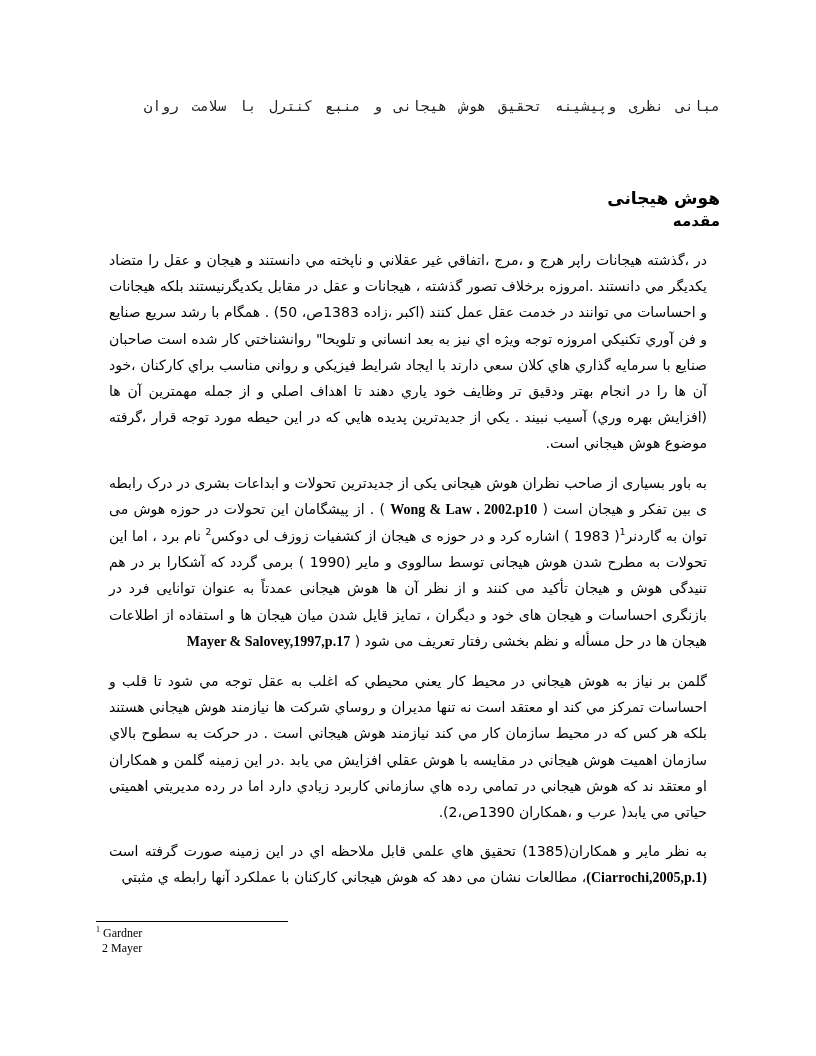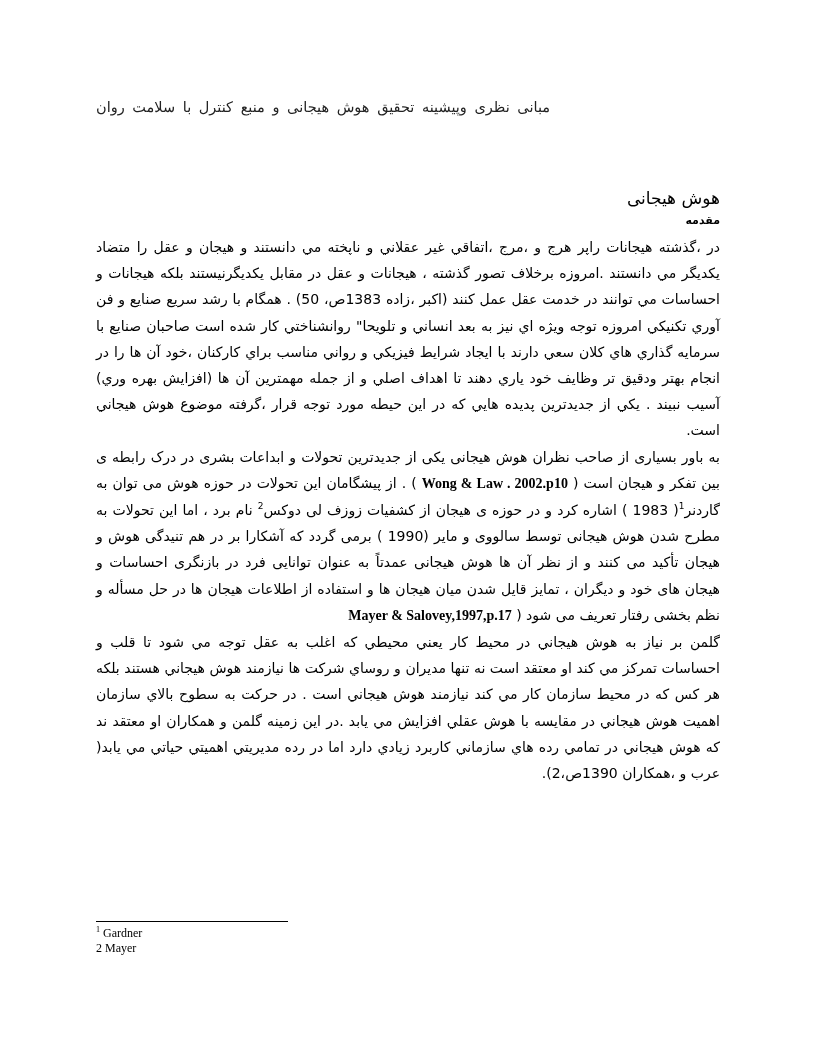--- a/index.html
+++ b/index.html
@@ -20,64 +20,64 @@
       top: 0;
       width: 624px;
       height: 1056px;
     }
     .doc-title {
       position: absolute;
       top: 96px;
       left: 0;
       width: 624px;
       direction: rtl;
-      text-align: left;
-      font-family: Liberation Serif, serif;
+      text-align: right;
+      font-family: Liberation Mono, monospace;
       font-size: 14.5px;
       line-height: 22px;
       letter-spacing: 1.5px;
       color: #222222;
       word-spacing: 4px;
     }
     .section-heading {
       position: absolute;
       top: 186px;
       right: 0;
       direction: rtl;
       text-align: right;
       font-family: "DejaVu Sans", sans-serif;
-      font-weight: normal;
+      font-weight: bold;
       font-size: 17px;
       line-height: 24px;
     }
     .sub-heading {
       position: absolute;
       top: 211px;
       right: 0;
       direction: rtl;
       text-align: left;
       font-family: "DejaVu Sans", sans-serif;
       font-weight: bold;
-      font-size: 11px;
+      font-size: 15px;
       line-height: 20px;
     }
     .body {
       position: absolute;
       top: 234px;
       left: 0;
       width: 624px;
       direction: rtl;
       text-align: justify;
       text-align-last: right;
       font-family: "DejaVu Sans", sans-serif;
       font-size: 14px;
       line-height: 26.2px;
     }
     .body p {
-      margin: 0;
+      margin: 13px;
     }
     .latin {
       font-family: "Liberation Serif", serif;
       font-size: 14px;
       unicode-bidi: embed;
       font-weight: bold;
     }
     sup {
       font-size: 9px;
       line-height: 0;
@@ -88,21 +88,21 @@
       left: 0;
       width: 192px;
       height: 0;
       border-top: 1px solid #000000;
     }
     .footnotes {
       position: absolute;
       top: 926px;
       left: 0;
       direction: ltr;
-      text-align: left;
+      text-align: right;
       font-family: "Liberation Serif", serif;
       font-size: 12px;
       line-height: 15px;
     }
     .footnotes div sup {
       font-size: 8px;
     }
   </style>
 </head>
 <body>
@@ -116,20 +116,21 @@
   <div class="sub-heading">مقدمه</div>
 
   <div class="body">
     <p>در ،گذشته هيجانات راپر هرج و ،مرج ،اتفاقي غير عقلاني و ناپخته مي دانستند و هيجان و عقل را متضاد يكديگر مي دانستند .امروزه برخلاف تصور گذشته ، هيجانات و عقل در مقابل يكديگرنيستند بلكه هيجانات و احساسات مي توانند در خدمت عقل عمل كنند (اكبر ،زاده 1383ص، 50) . همگام با رشد سريع صنايع و فن آوري تكنيكي امروزه توجه ويژه اي نيز به بعد انساني و تلويحا" روانشناختي كار شده است صاحبان صنايع با سرمايه گذاري هاي كلان سعي دارند با ايجاد شرايط فيزيكي و رواني مناسب براي كاركنان ،خود آن ها را در انجام بهتر ودقيق تر وظايف خود ياري دهند تا اهداف اصلي و از جمله مهمترين آن ها (افزايش بهره وري) آسيب نبيند . يكي از جديدترين پديده هايي كه در اين حيطه مورد توجه قرار ،گرفته موضوع هوش هيجاني است.</p>
 
     <p><span>به باور بسیاری از صاحب نظران هوش هیجانی یکی از جدیدترین تحولات و ابداعات بشری در درک رابطه ی بین تفکر و هیجان است (</span> <span class="latin" dir="ltr">Wong &amp; Law . 2002.p10</span> <span>) . از پیشگامان این تحولات در حوزه هوش می توان به گاردنر</span><sup>1</sup><span>( 1983 ) اشاره کرد و در حوزه ی هیجان از کشفیات زوزف لی دوکس</span><sup>2</sup><span> نام برد ، اما این تحولات به مطرح شدن هوش هیجانی توسط سالووی و مایر (1990 ) برمی گردد که آشکارا بر در هم تنیدگی هوش و هیجان تأکید می کنند و از نظر آن ها هوش هیجانی عمدتاً به عنوان توانایی فرد در بازنگری احساسات و هیجان های خود و دیگران ، تمایز قایل شدن میان هیجان ها و استفاده از اطلاعات هیجان ها در حل مسأله و نظم بخشی رفتار تعریف می شود (</span> <span class="latin" dir="ltr">Mayer &amp; Salovey,1997,p.17</span></p>
 
 
     <p>گلمن بر نياز به هوش هيجاني در محيط كار يعني محيطي كه اغلب به عقل توجه مي شود تا قلب و احساسات تمركز مي كند او معتقد است نه تنها مديران و روساي شركت ها نيازمند هوش هيجاني هستند بلكه هر كس كه در محيط سازمان كار مي كند نيازمند هوش هيجاني است . در حركت به سطوح بالاي سازمان اهميت هوش هيجاني در مقايسه با هوش عقلي افزايش مي يابد .در اين زمينه گلمن و همكاران او معتقد ند كه هوش هيجاني در تمامي رده هاي سازماني كاربرد زيادي دارد اما در رده مديريتي اهميتي حياتي مي يابد( عرب و ،همكاران 1390ص،2).</p>
 
+    <p><span>به نظر ماير و همكاران(1385) تحقيق هاي علمي قابل ملاحظه اي در اين زمينه صورت گرفته است</span> <span class="latin" dir="ltr">(Ciarrochi,2005,p.1)</span><span>، مطالعات نشان می دهد که هوش هيجاني كاركنان با عملكرد آنها رابطه ي مثبتي</span></p>
   </div>
 
   <div class="footnote-rule"></div>
 
   <div class="footnotes">
     <div><sup>1</sup> <span>Gardner</span></div>
     <div><span>2</span> <span>Mayer</span></div>
   </div>
 
 </div>

